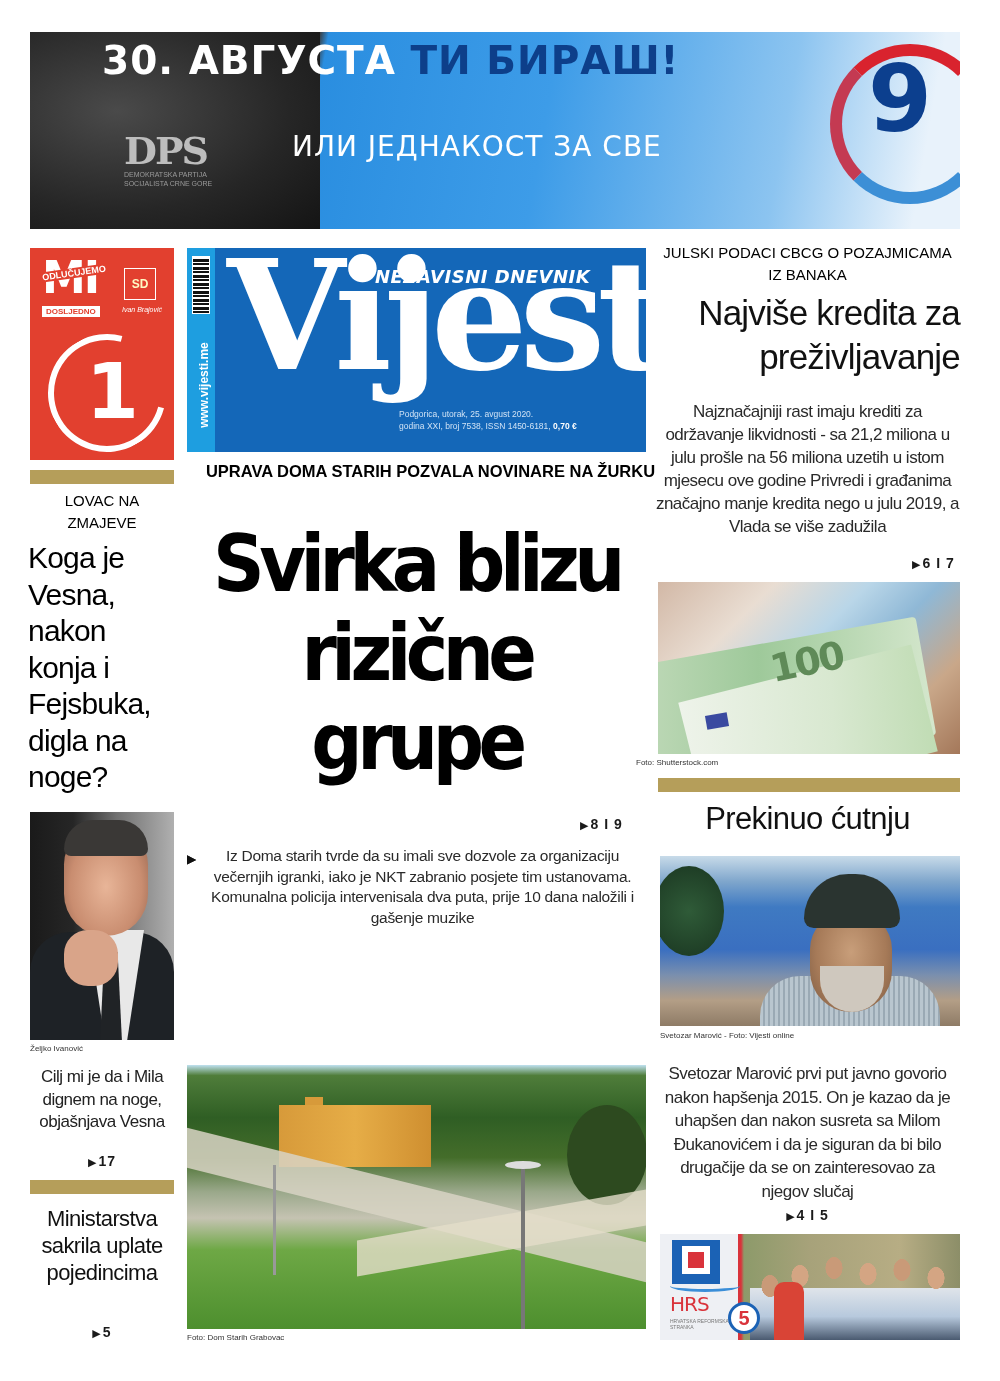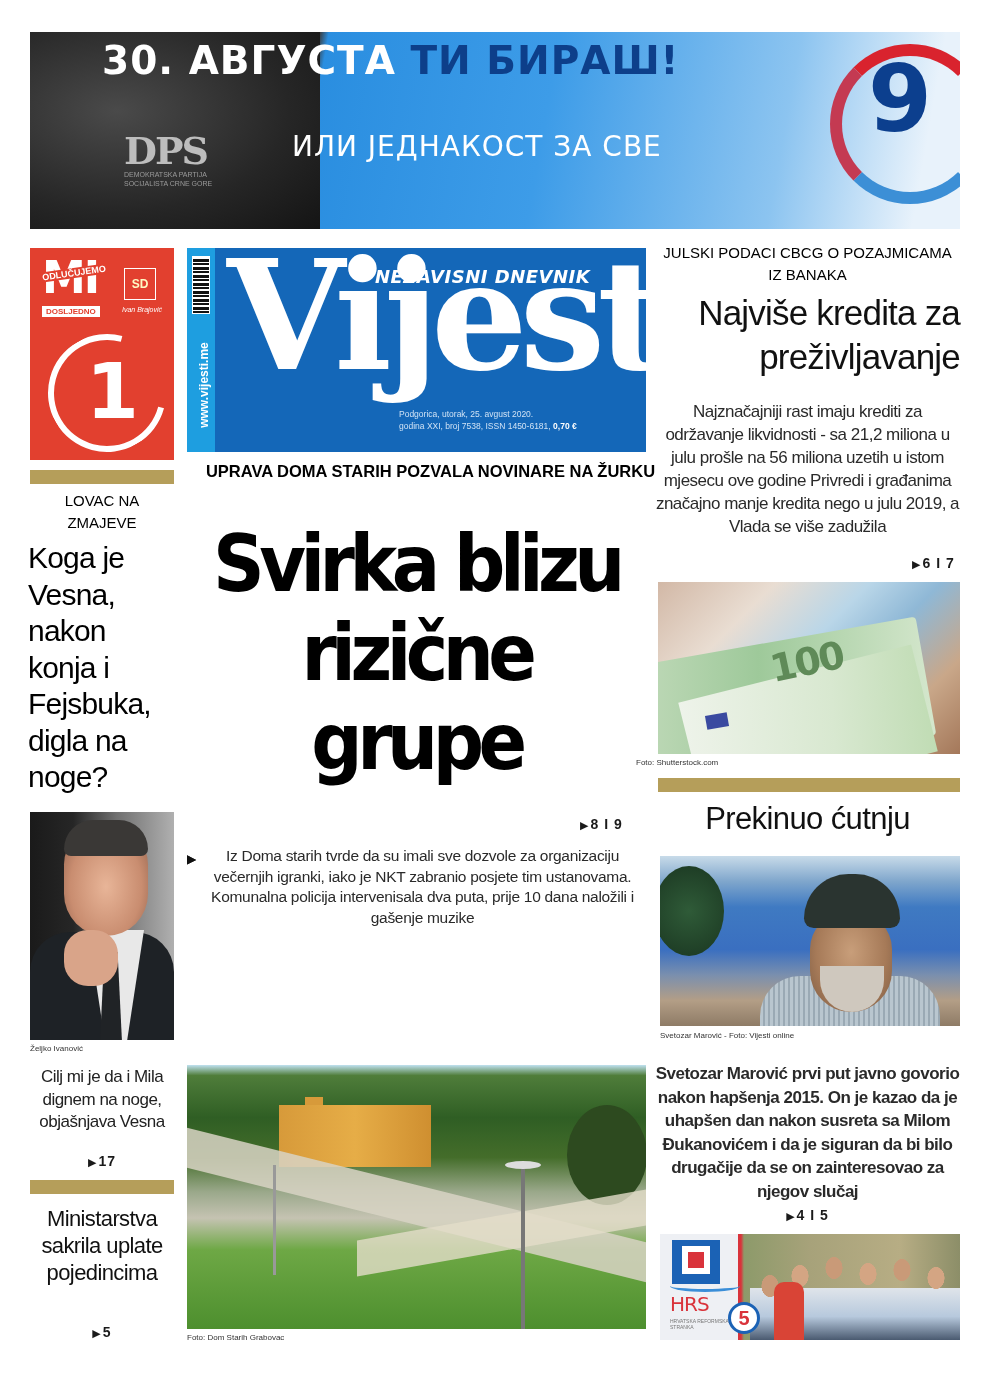--- a/index.html
+++ b/index.html
@@ -112,21 +112,21 @@
 
   #photo-marovic { left:660px; top:856px; width:300px; height:170px; overflow:hidden;
     background: linear-gradient(180deg, #c8dbe9 0%, #7fa6cc 15%, #3f7ac2 30%, #3a6fc0 55%, #7a8fae 70%, #b39e86 85%, #8e7b66 100%); }
   #photo-marovic .tree { position:absolute; left:-6px; top:10px; width:70px; height:90px; border-radius:50%; background:radial-gradient(circle, #2f5b38 0%, #1e3d25 80%); }
   #photo-marovic .body { position:absolute; left:100px; top:120px; width:180px; height:70px; border-radius:40px 40px 0 0; background:repeating-linear-gradient(90deg, #b9c6cf 0 3px, #9aa9b4 3px 5px); }
   #photo-marovic .face { position:absolute; left:150px; top:56px; width:82px; height:100px; border-radius:40px 40px 44px 44px; background:radial-gradient(ellipse at 50% 40%, #c89e7a 0%, #a67a58 60%, #7a5a42 100%); }
   #photo-marovic .beard { position:absolute; left:160px; top:110px; width:64px; height:46px; border-radius:0 0 34px 34px; background:#cfc8be; }
   #photo-marovic .hat { position:absolute; left:144px; top:18px; width:96px; height:54px; border-radius:46px 46px 10px 10px; background:#2a3430; }
   #cap-marovic { left:660px; top:1031px; }
 
-  #marovic-body { left:655px; top:1062px; width:305px; font-size:17px; line-height:23.5px; text-align:center; letter-spacing:-0.5px; color:#2a2a2a;font-weight:bold; }
+  #marovic-body { left:655px; top:1062px; width:305px; font-size:17px; line-height:23.5px; text-align:center; letter-spacing:-0.5px; color:#2a2a2a; }
   #ref-45 { left:655px; top:1207px; width:305px; text-align:center; }
 
   #ad-hrs { left:660px; top:1234px; width:300px; height:106px; overflow:hidden;
     background: linear-gradient(90deg, #eef0f4 0%, #eef0f4 26%, #d9333b 26%, #d9333b 27%, #8d9a6a 28%, #a7a27a 50%, #b7ad84 80%, #8c8e68 100%); }
   #ad-hrs .logo-sq { position:absolute; left:12px; top:6px; width:48px; height:44px; background:#1b62b5; }
   #ad-hrs .logo-in { position:absolute; left:22px; top:12px; width:28px; height:28px; background:#fff; }
   #ad-hrs .logo-core { position:absolute; left:28px; top:18px; width:16px; height:16px; background:#d9333b; }
   #ad-hrs .wave { position:absolute; left:10px; top:46px; width:70px; height:12px; border-bottom:3px solid #3a8ed8; border-radius:0 0 50% 50%; }
   #ad-hrs .hrs { position:absolute; left:10px; top:58px; font-family:"DejaVu Sans", sans-serif; font-weight:normal; font-size:20px; color:#d9333b; letter-spacing:-1px; }
   #ad-hrs .hrs-sub { position:absolute; left:10px; top:84px; font-size:5px; color:#777; width:60px; line-height:6px; }

